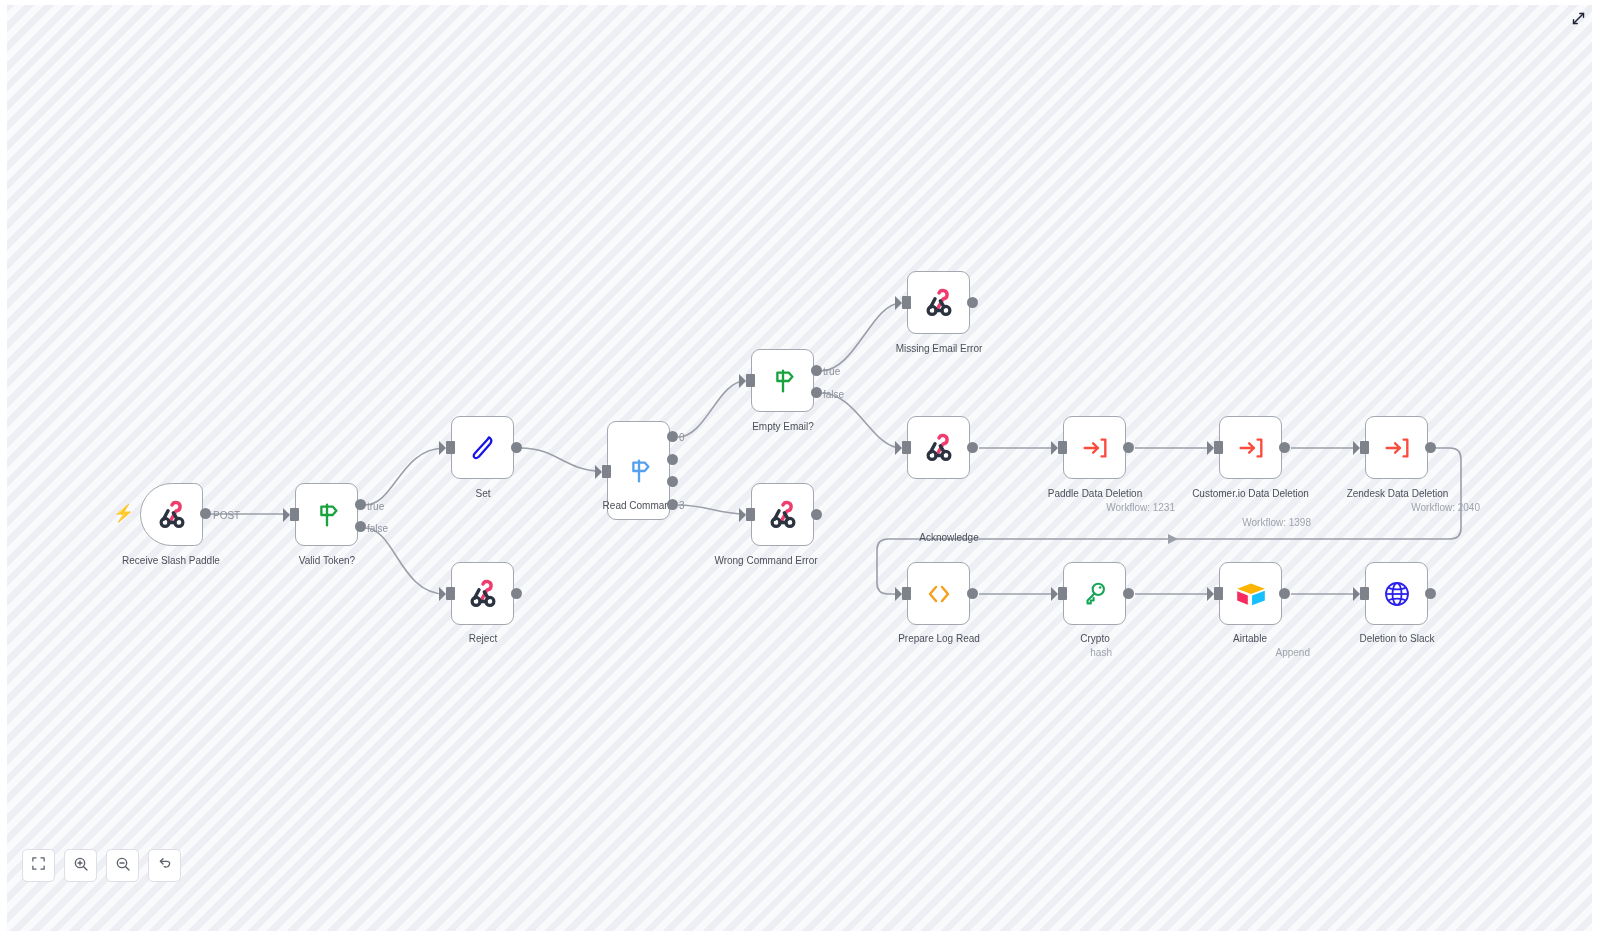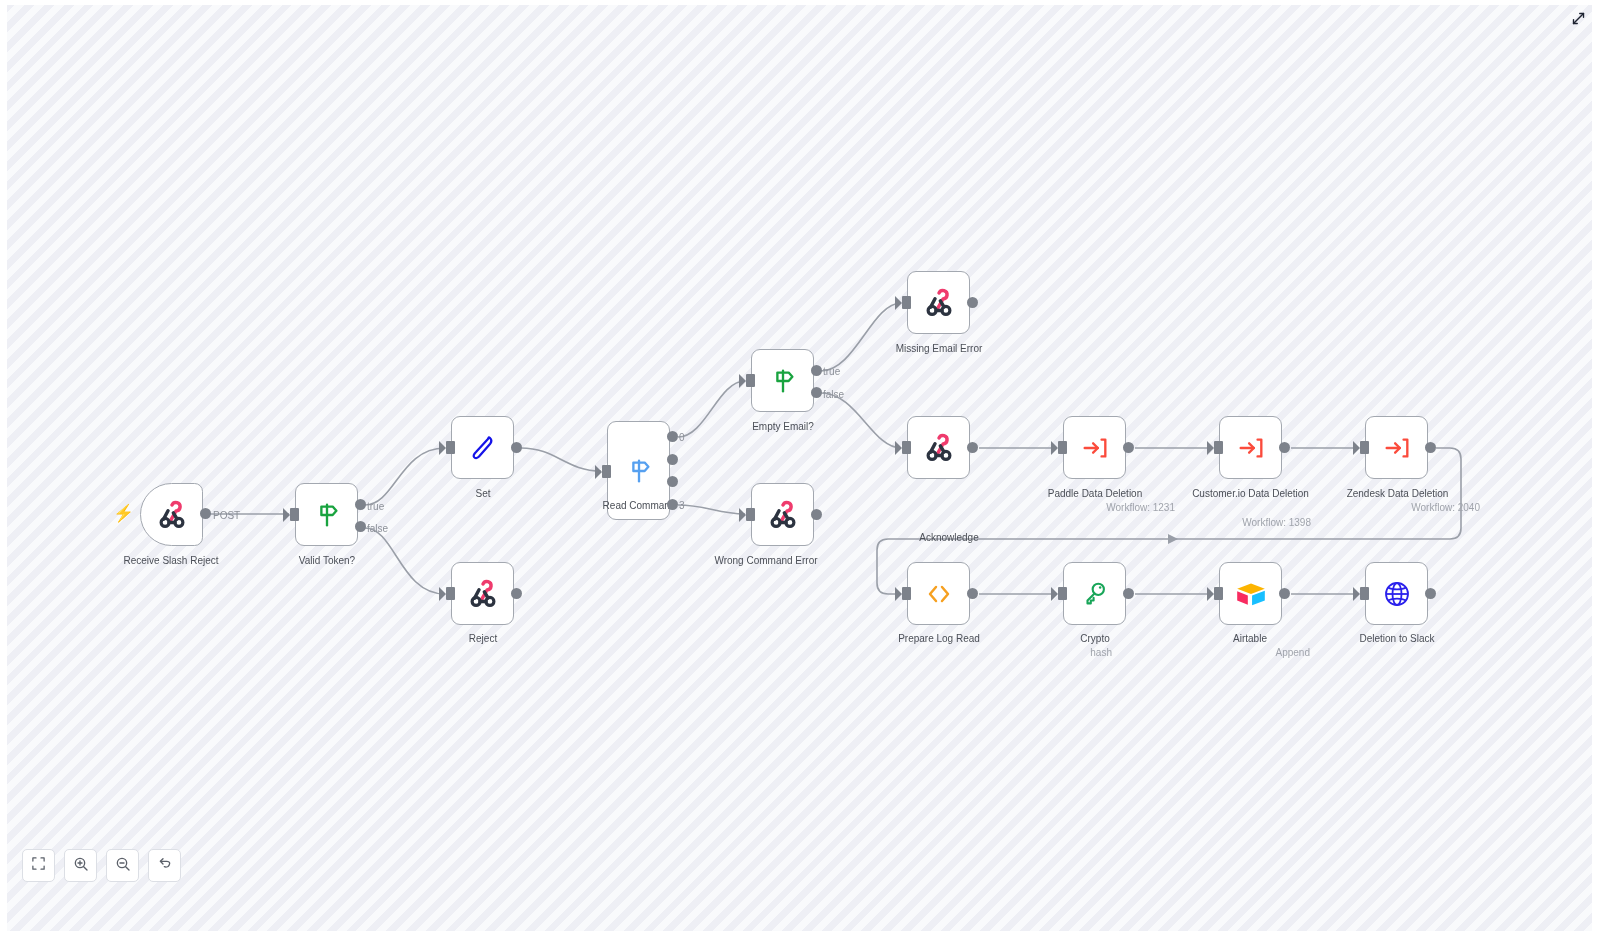--- a/index.html
+++ b/index.html
@@ -218,21 +218,21 @@
             <circle cx="19" cy="46" r="7.5" stroke="#2c3340" stroke-width="6"></circle>
             <circle cx="45" cy="46" r="7.5" stroke="#2c3340" stroke-width="6"></circle>
             <path d="M26.5 46 L 37.5 46" stroke="#2c3340" stroke-width="6.5"></path>
             <path d="M41.5 39.5 L 34.5 28" stroke="#2c3340" stroke-width="6.5"></path>
           </g>
         </svg>
       </span>
     </div>
     <div class="port" style="left:200px; top:508px;"></div>
     <div class="port-label" style="left:213px; top:510px;">POST</div>
-    <div class="node-label" style="left:81px; top:553px; width:180px;">Receive Slash Reject</div>
+    <div class="node-label" style="left:81px; top:553px; width:180px;">Receive Slash Paddle</div>
   </div>
 
   <div class="node">
     <div class="node-box" style="left:295px; top:483px; width:63px; height:63px;">
       <span class="icon-wrap">
         <svg width="30" height="30" viewBox="0 0 64 64">
           <g fill="none" stroke="#19a33f" stroke-width="5" stroke-linejoin="round" stroke-linecap="round">
             <path d="M20 14 L 44 14 L 52 23 L 44 32 L 20 32 Z"></path>
             <path d="M32 10 L 32 54"></path>
           </g>

